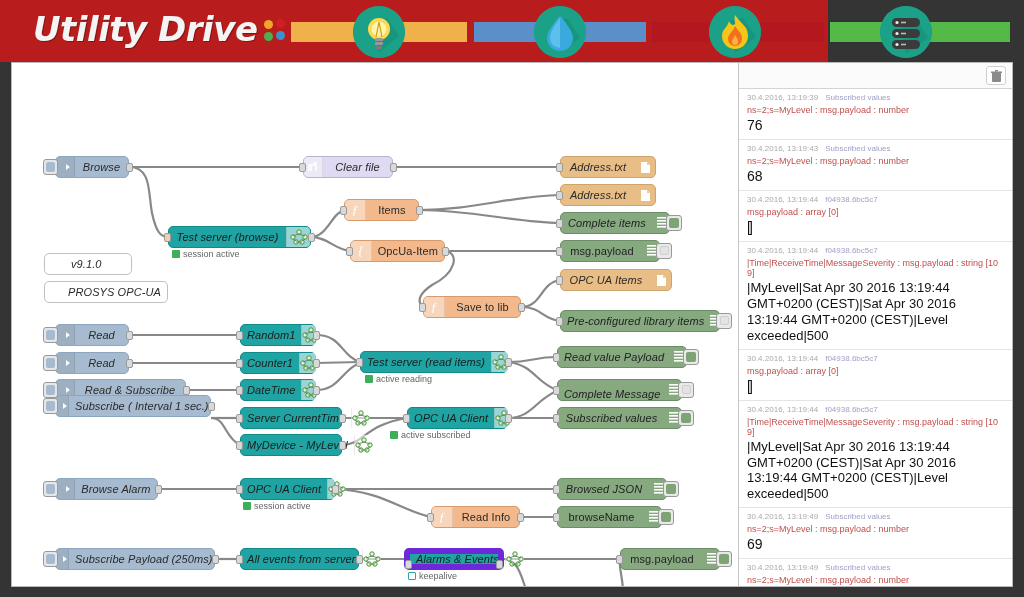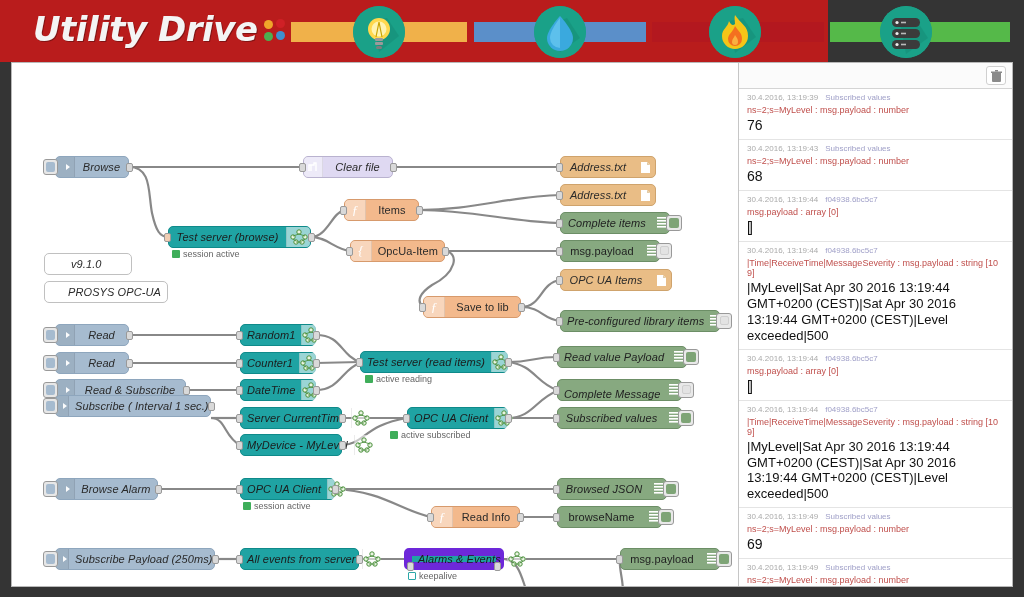--- a/index.html
+++ b/index.html
@@ -158,21 +158,21 @@
   .n-debug.off .dbtn i { background: #e3e3e3; border: 1px solid #cfcfcf; width:9px; height:9px; }
 
   
   .n-comment {
     background: #fff; border: 1px solid #c0c0c0; border-radius: 5px;
   }
   .n-comment .nicon { width: 20px; height: 100%; border-radius: 4px 0 0 4px; }
   .n-comment .nlabel { font-style: italic; text-align: left; }
 
   
-  .node.selected { border: 8px solid #6d28d9; }
+  .node.selected { border: 6px solid #6d28d9; }
 
   
   .port {
     position: absolute; width: 7px; height: 9px;
     background: #d9d9d9; border: 1px solid #999; border-radius: 2px;
     top: 6px; z-index: 6;
   }
   .port.in  { left: -5px; }
   .port.out { right: -5px; }
   .port.orange { background: #f0cdb3; }

